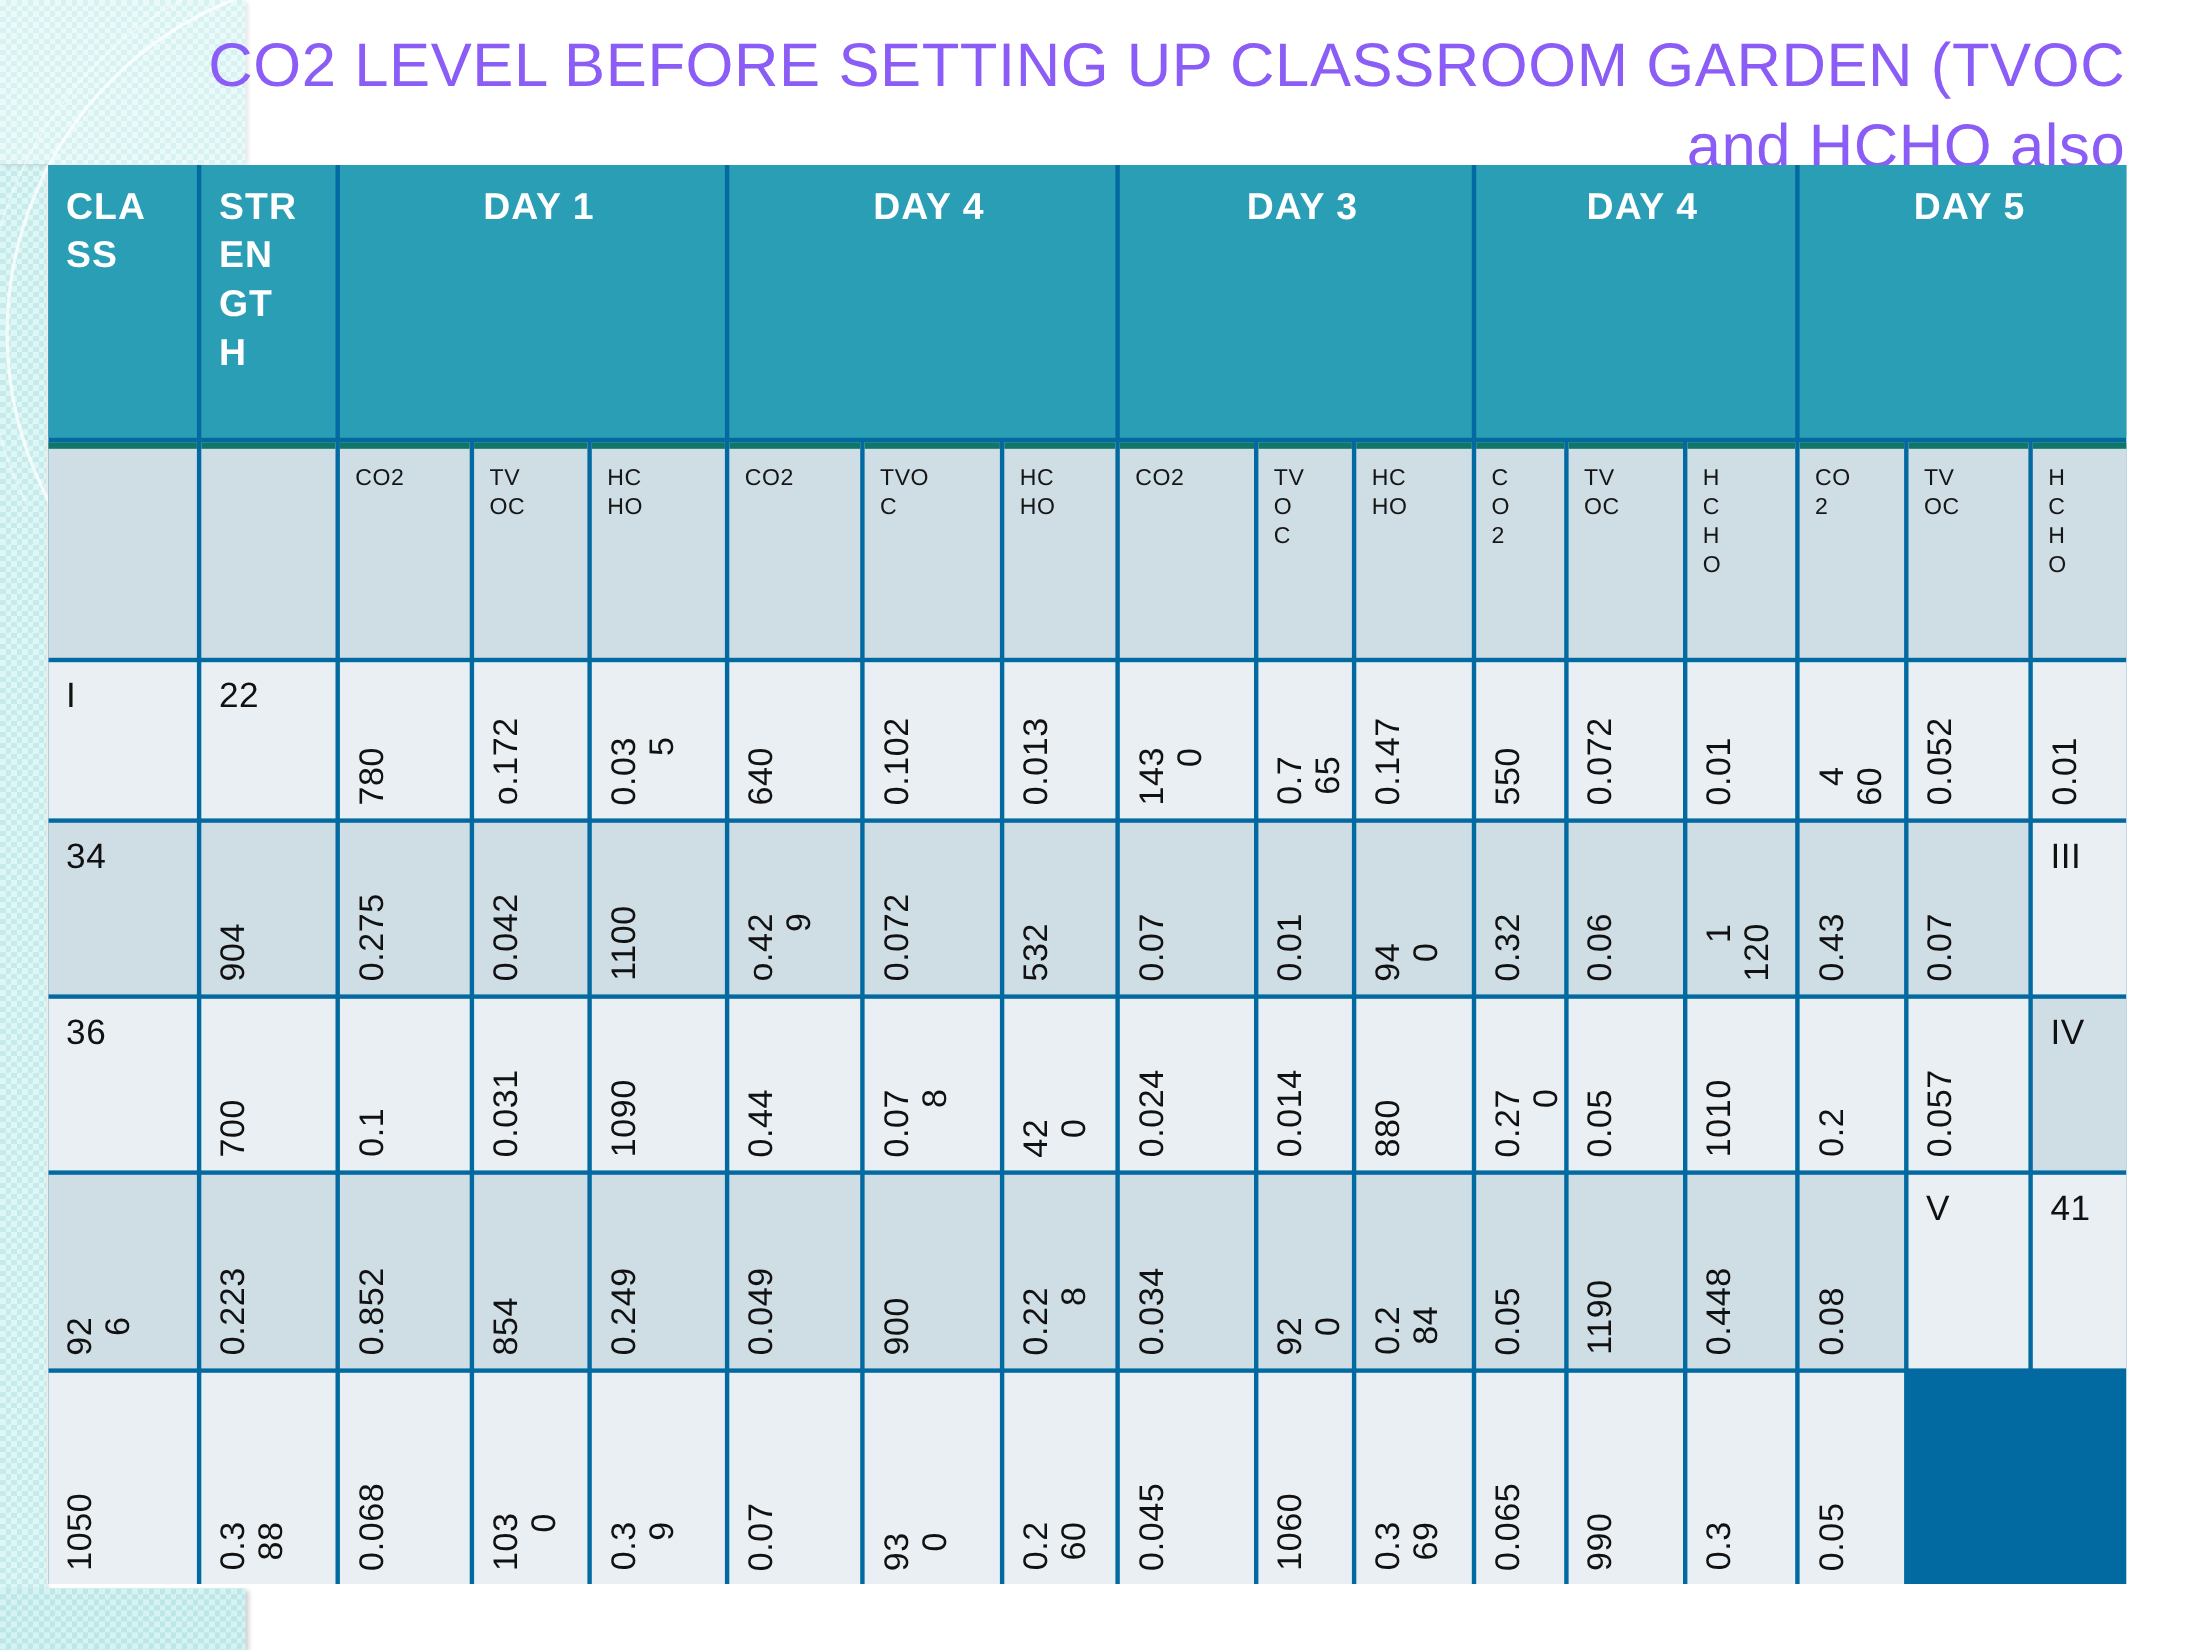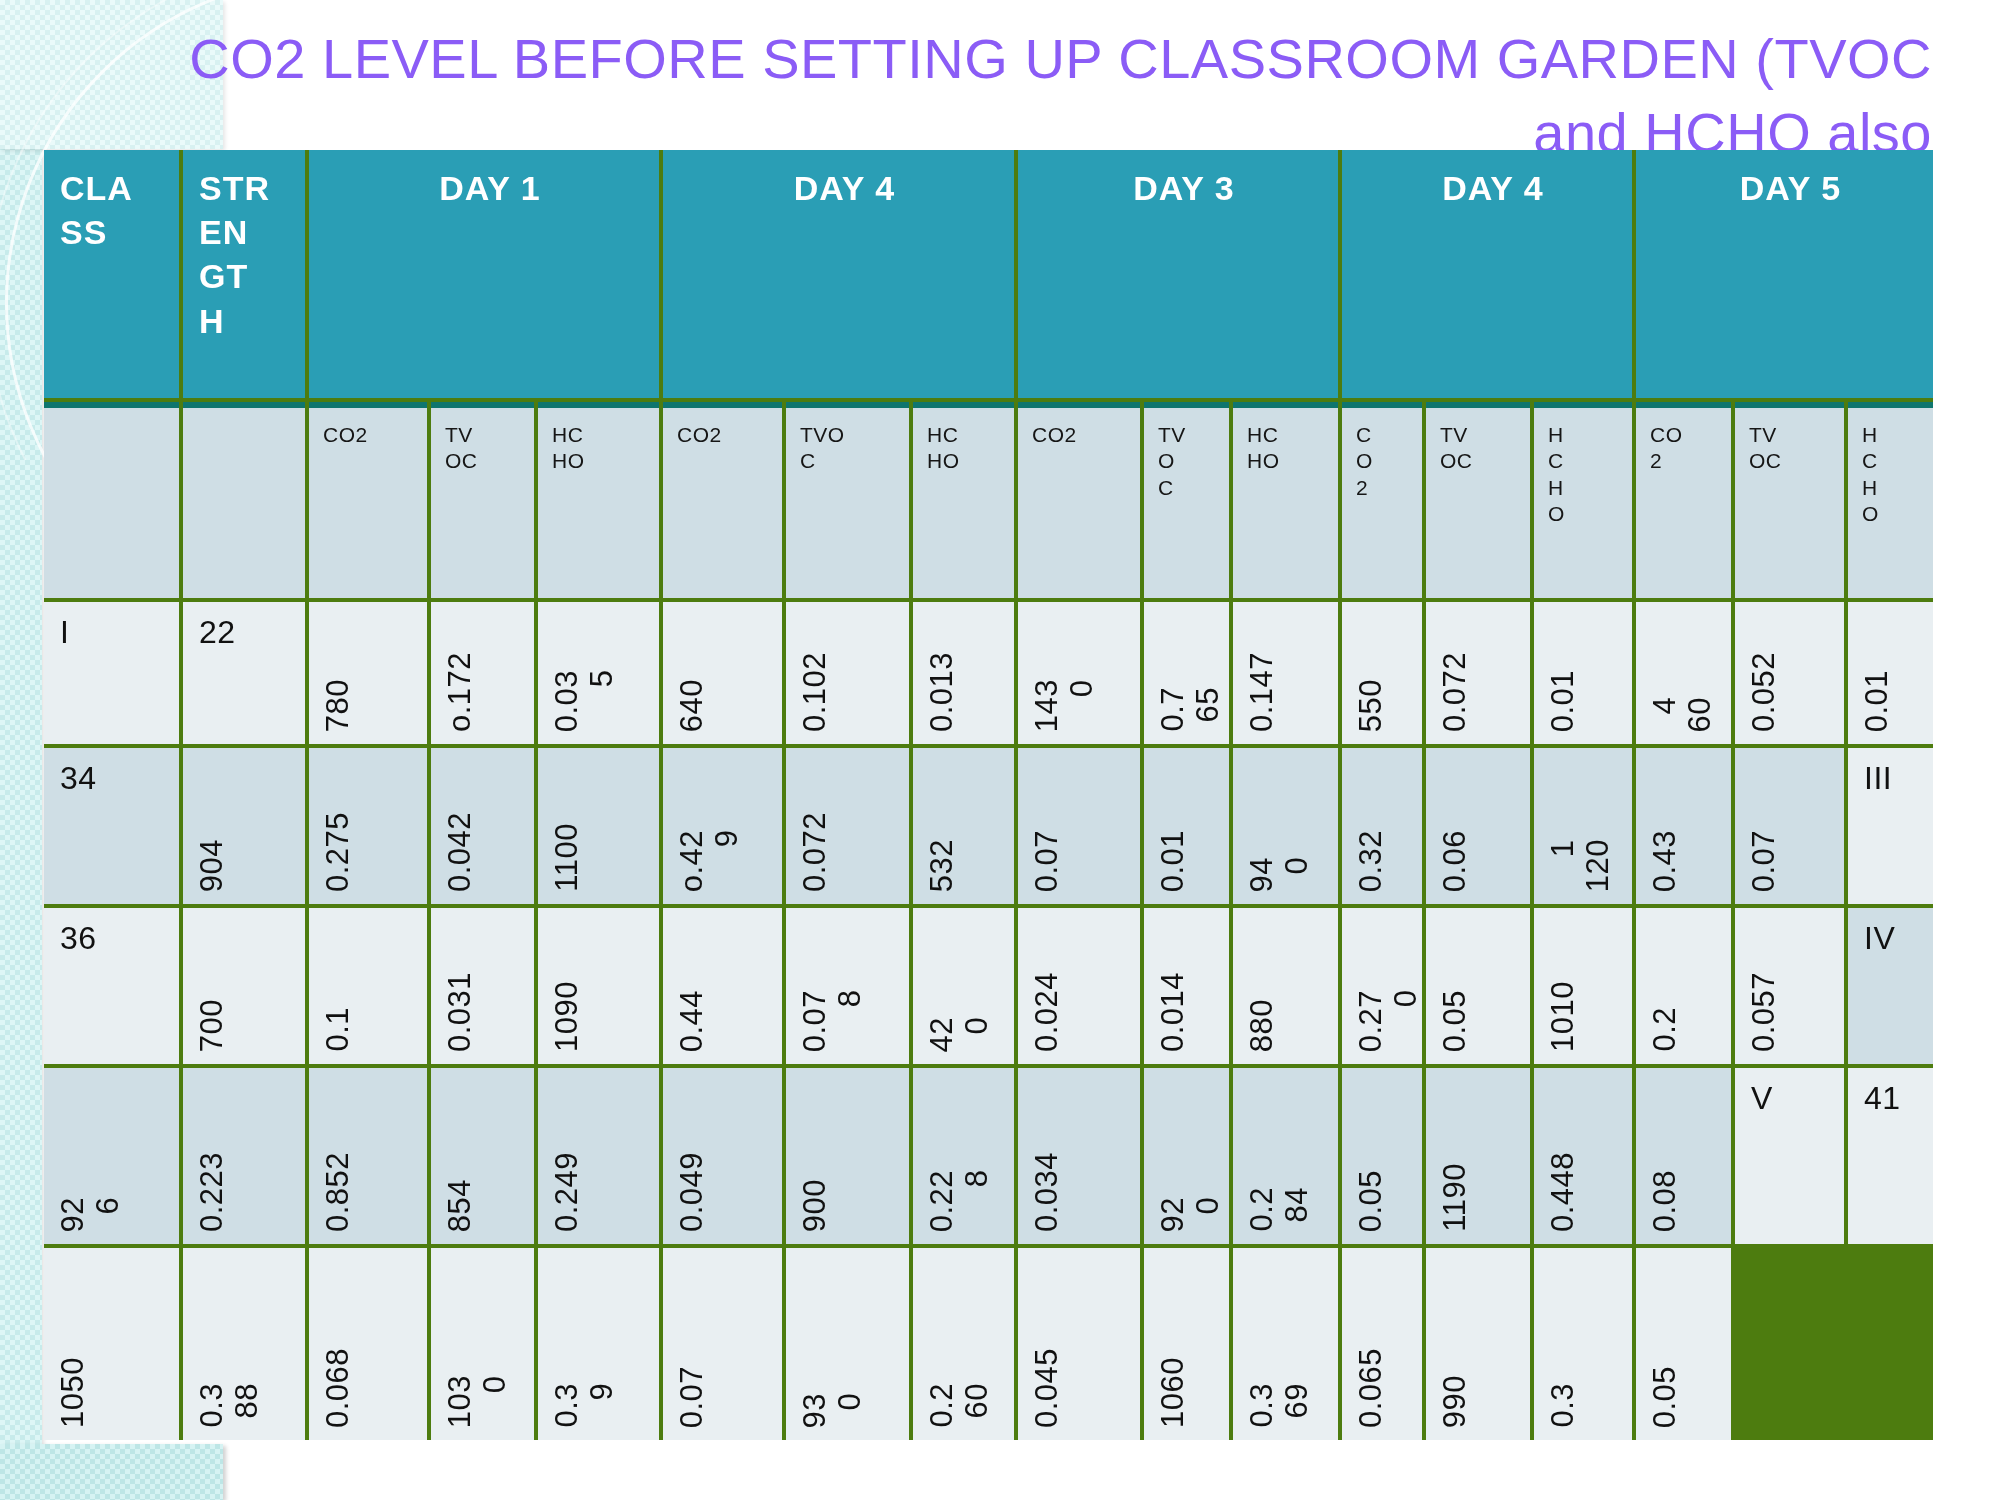--- a/index.html
+++ b/index.html
@@ -40,21 +40,21 @@
     position:absolute;left:112px;top:22px;width:1820px;
     font-size:56px;line-height:1.33;color:#8b5cf6;
     white-space:pre-line;letter-spacing:.5px;text-align:right;
   }
   
   .grid{
     position:absolute;left:44px;top:150px;
     display:grid;
     grid-template-columns:135px 122px 118px 103px 121px 119px 123px 101px 122px 85px 105px 80px 104px 98px 95px 109px 85px;
     grid-template-rows:248px 196px 142px 156px 156px 176px 192px;
-    gap:4px;background:#4d7c0f;
+    gap:4px;background:#0369a1;
   }
   .cell{box-sizing:border-box;}
   .th{
     background:#2a9eb5;color:#ffffff;font-weight:bold;font-size:34px;line-height:1.3;
     padding:16px 4px 0 16px;white-space:pre-line;letter-spacing:1px;
   }
   .span3{grid-column:span 3;text-align:center;}
   .sub{
     background:#cfdee5;border-top:6px solid #0f766e;
     color:#161616;font-size:21px;line-height:1.25;

